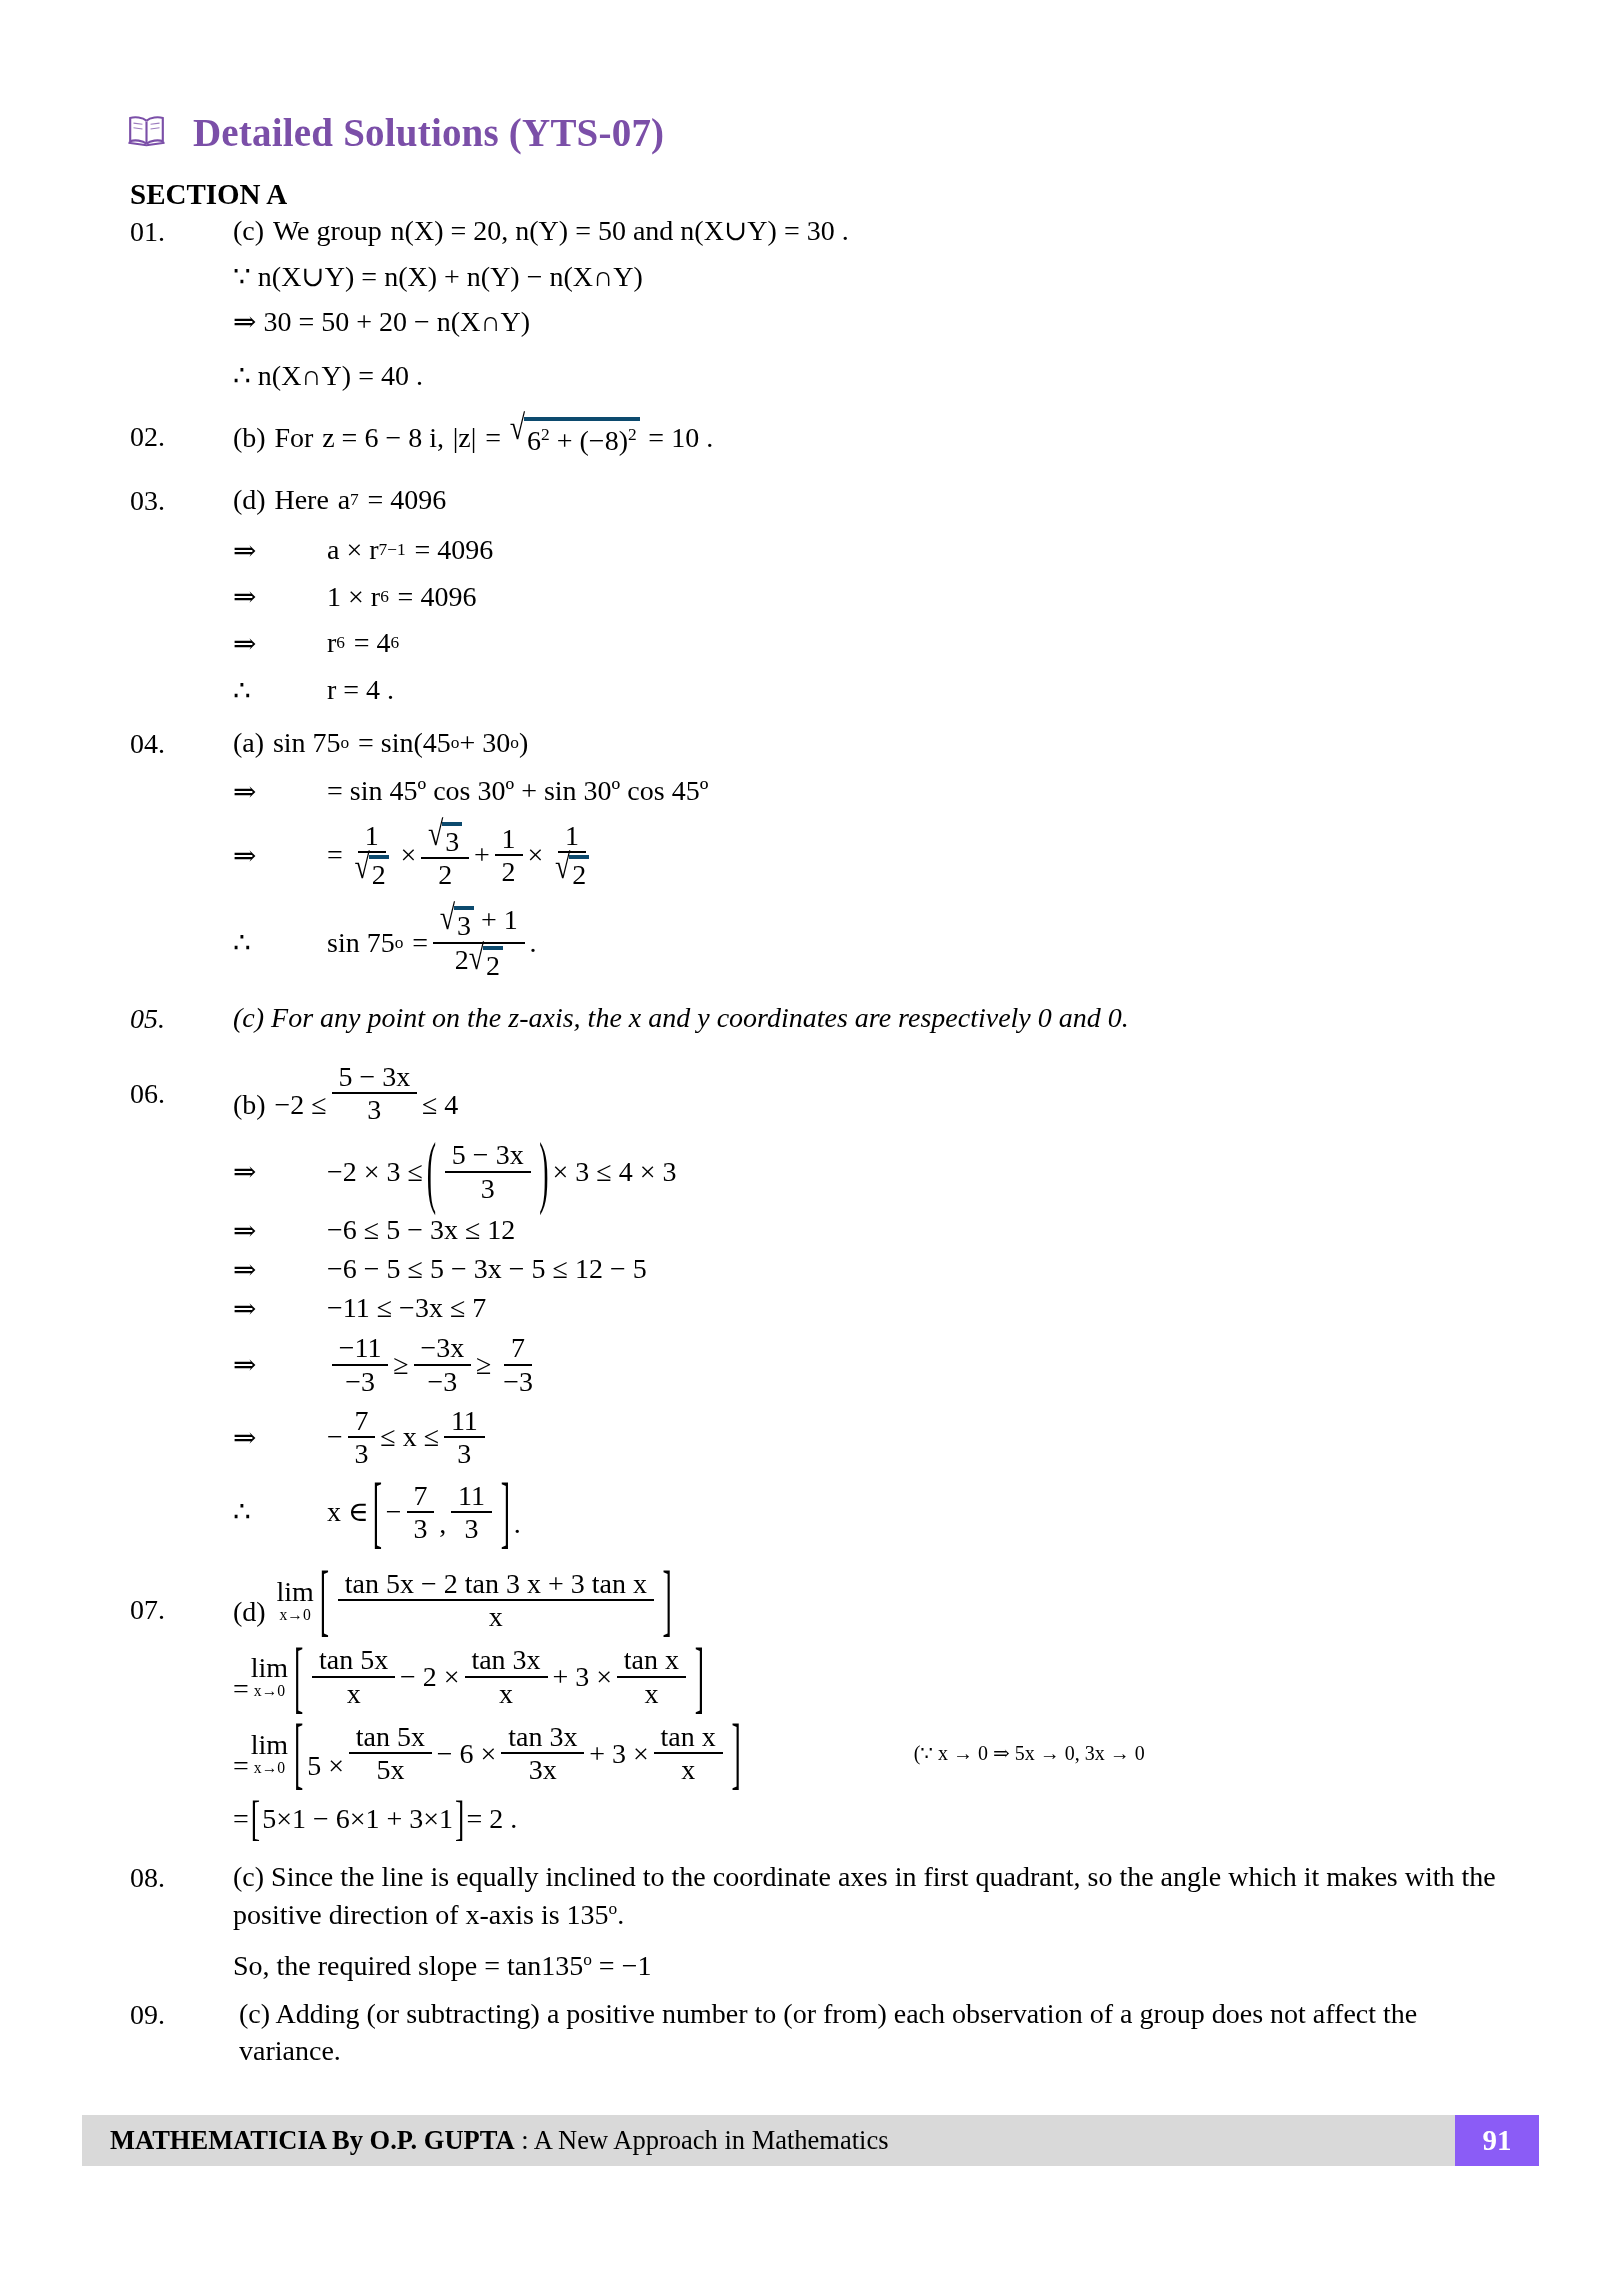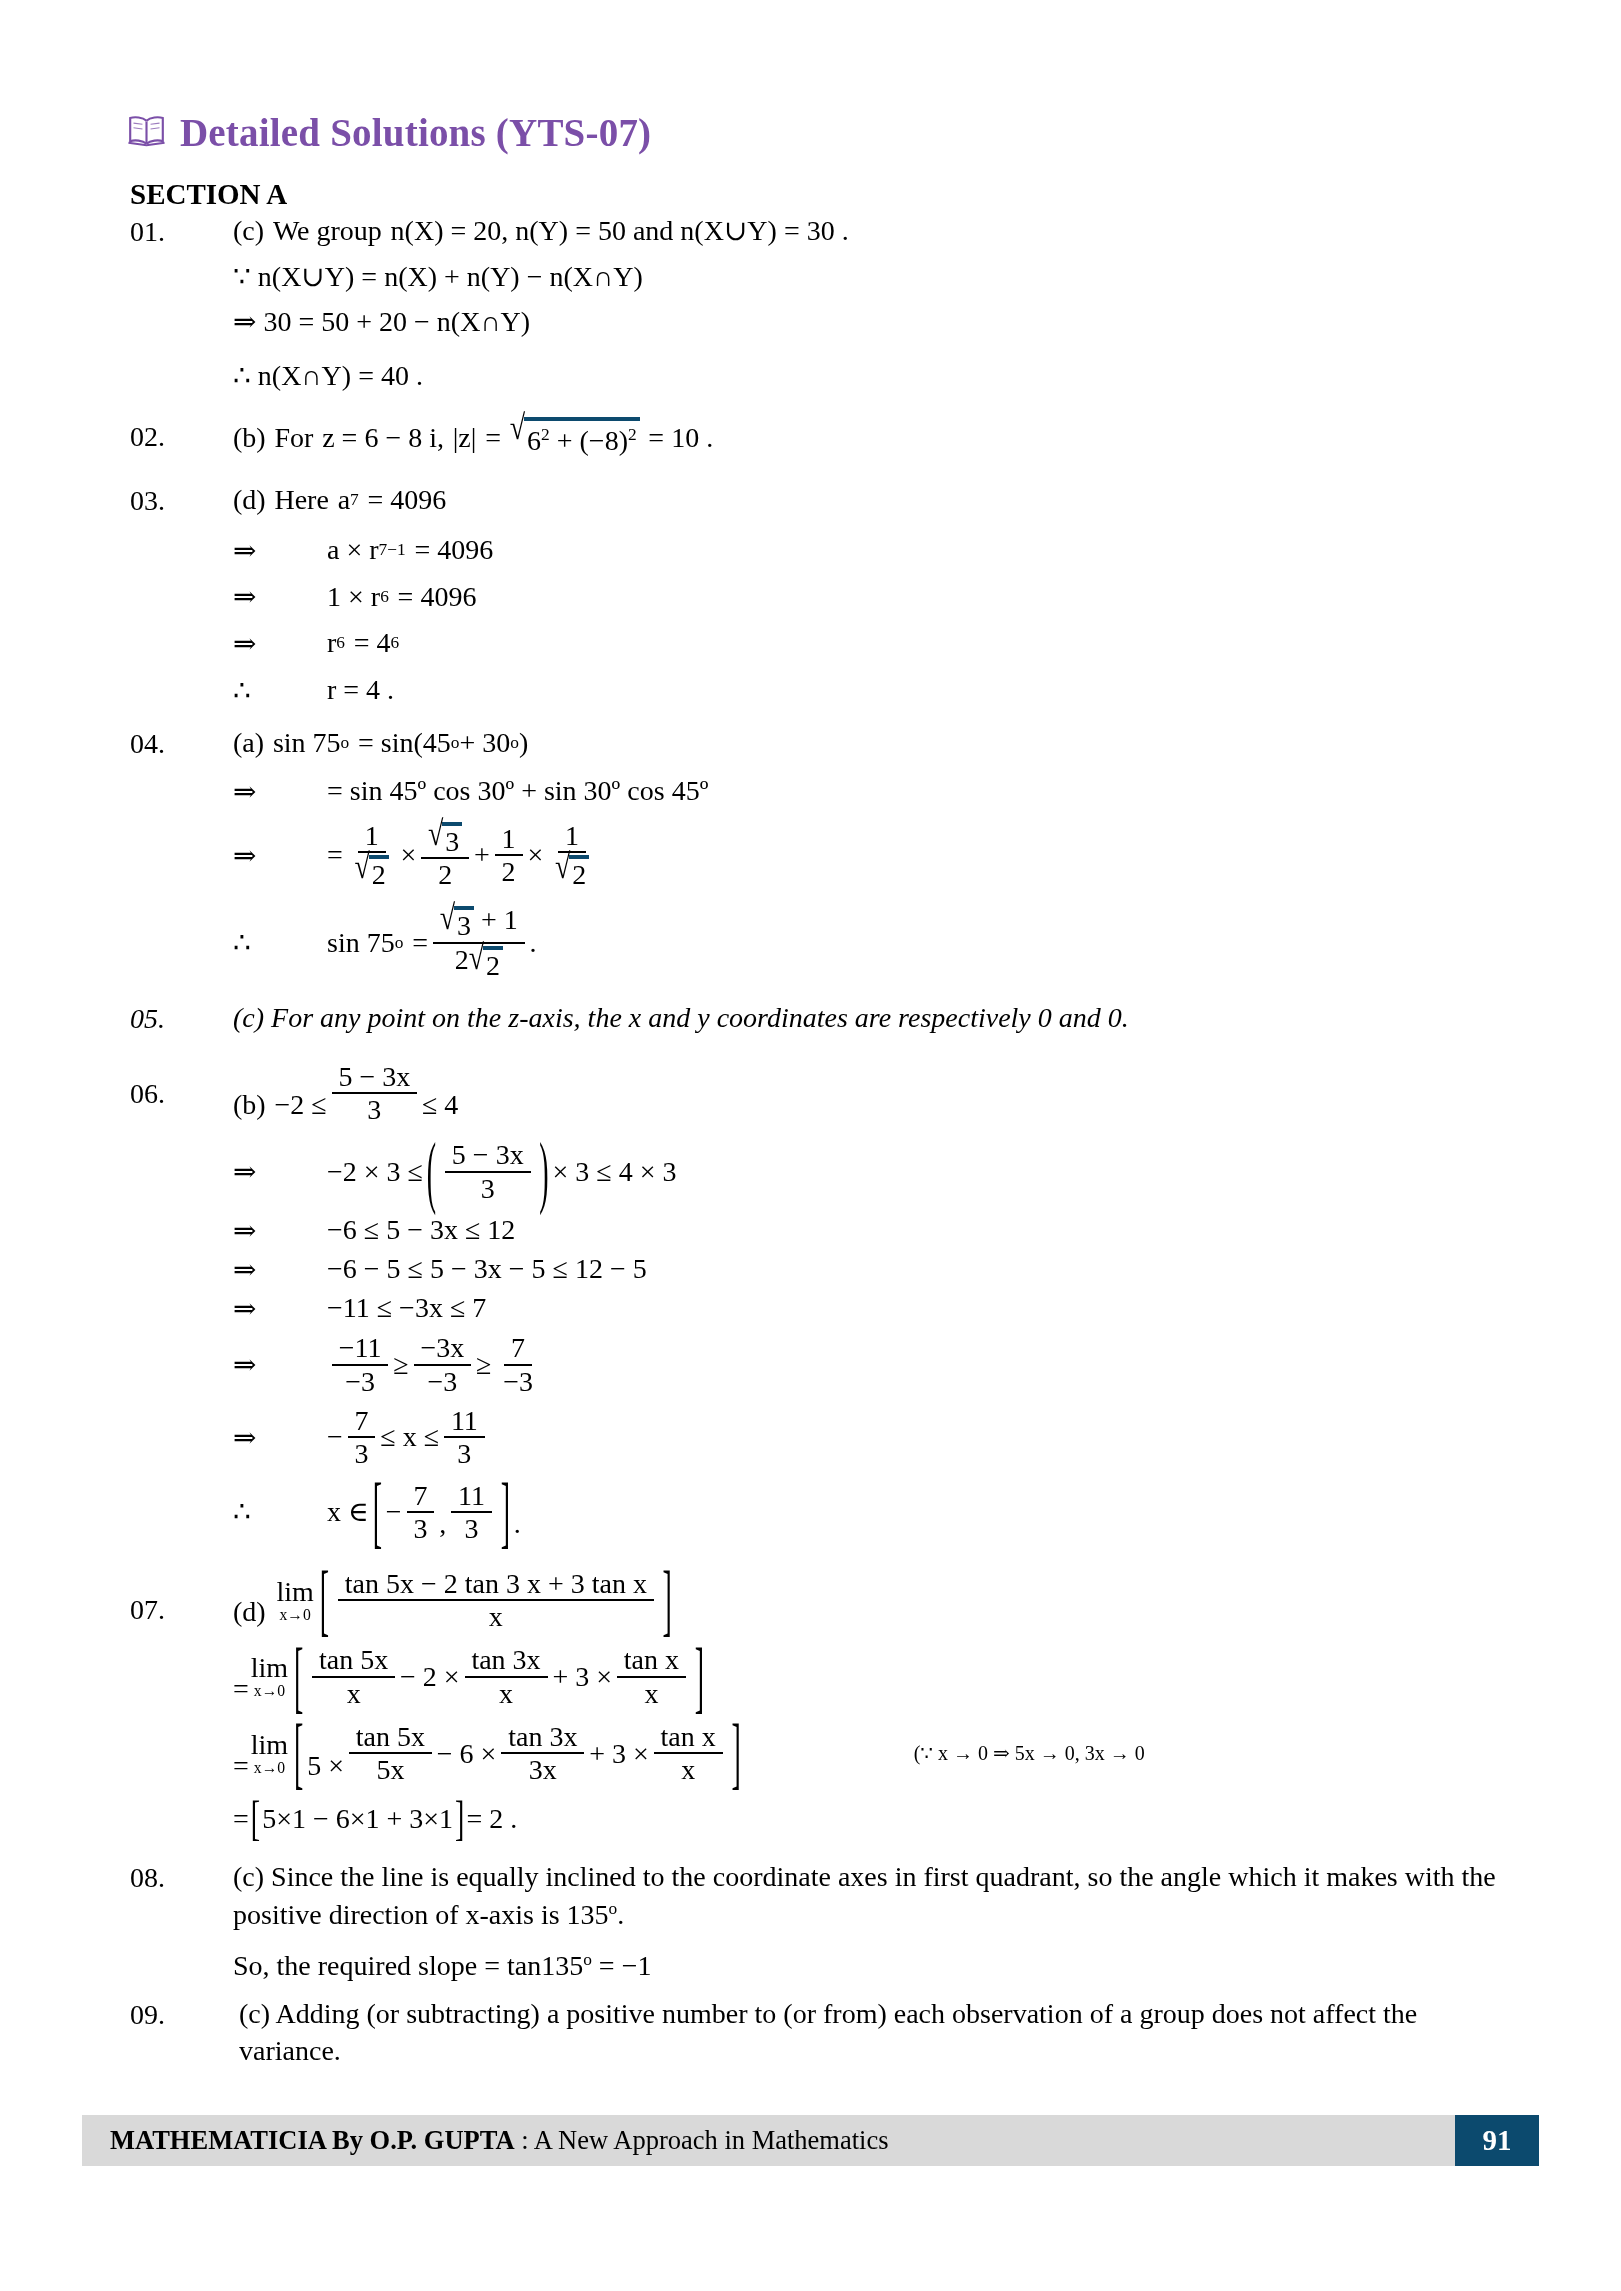--- a/index.html
+++ b/index.html
@@ -21,21 +21,21 @@
     padding: 0;
   }
 
   
   .title-row {
     position: absolute;
     left: 127px;
     top: 110px;
     display: flex;
     align-items: center;
-    gap: 14px;
+    gap: 27px;
   }
   .book-icon { display: block; }
   .title-text {
     color: #7B4FA8;
     font-weight: bold;
     font-size: 39px;
     letter-spacing: 0.2px;
     white-space: nowrap;
   }
 
@@ -178,21 +178,21 @@
     background: #D9D9D9;
     display: flex;
     align-items: center;
     padding-left: 28px;
   }
   .footer-text { font-size: 26.5px; white-space: nowrap; }
   .footer-text b { font-weight: bold; }
   .footer-page {
     width: 84px;
     flex: 0 0 84px;
-    background: #0c4a6e;
+    background: #8b5cf6;
     color: #ffffff;
     font-weight: bold;
     font-size: 29px;
     display: flex;
     align-items: center;
     justify-content: center;
   }
 </style>
 </head>
 <body>

